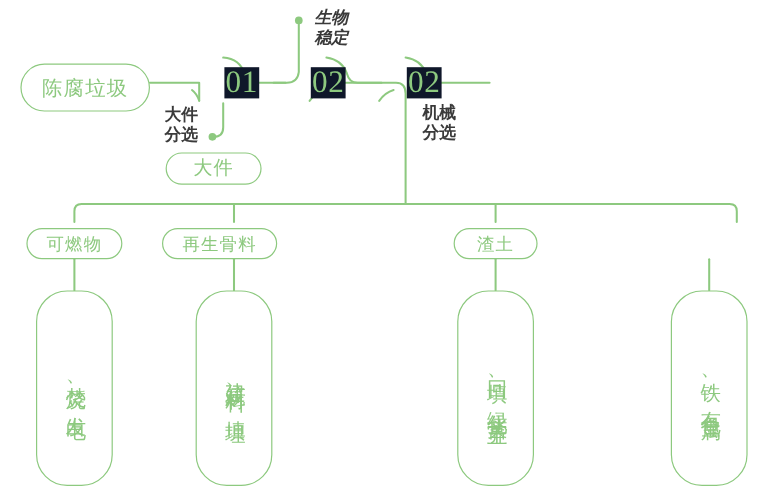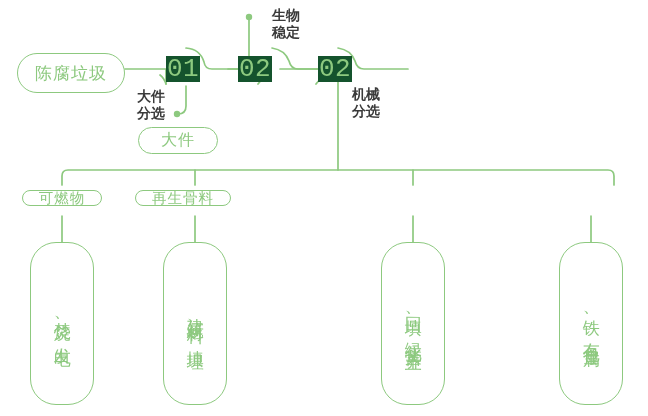--- a/index.html
+++ b/index.html
@@ -46,32 +46,33 @@
   }
   .pill-bulky {
     left: 138px;
     top: 127px;
     width: 80px;
     height: 27px;
     font-size: 16px;
   }
   .pill-cat {
     top: 190px;
-    height: 16px;
+    height: 26px;
     font-size: 14.5px;
   }
   .stage-num {
     position: absolute;
     color: #8dc97f;
     font-size: 26px;
-    font-family: Liberation Mono, monospace;
+    font-family: Liberation Serif, serif;
     letter-spacing: 0.5px;
     line-height: 1;
-    background: #14532d;
+    background: #0f172a;
     padding: 0 1px;
+    margin-left: 21px;
   }
   .side-label {
     position: absolute;
     color: #3a3a3a;
     font-size: 14px;
     line-height: 1.22;
     white-space: nowrap;
     font-weight: 700;
   }
   .vbox {
@@ -144,40 +145,43 @@
 
   <div class="stage-num" style="left:166px; top:56px;">01</div>
   <div class="stage-num" style="left:238px; top:56px;">02</div>
   <div class="stage-num" style="left:318px; top:56px;">02</div>
 
   <div class="side-label" style="left:137px; top:88px;">
     <div>大件</div>
     <div>分选</div>
   </div>
 
-  <div class="side-label" style="left:272px; top:7px;">
+  <div class="side-label" style="left:262px; top:7px;font-style:italic;">
     <div>生物</div>
     <div>稳定</div>
   </div>
 
   <div class="side-label" style="left:352px; top:86px;text-align:center;">
     <div>机械</div>
     <div>分选</div>
   </div>
 
   <div class="pill pill-bulky">
     <span>大件</span>
   </div>
 
   <div class="pill pill-cat" style="left:22px; width:80px;">
     <span>可燃物</span>
   </div>
   <div class="pill pill-cat" style="left:135px; width:96px;">
     <span>再生骨料</span>
   </div>
+  <div class="pill pill-cat" style="left:378px; width:70px;">
+    <span>渣土</span>
+  </div>
 
   <div class="vbox" style="left:30px;">
     <span class="vbox-text">焚烧、发电</span>
   </div>
   <div class="vbox" style="left:163px;">
     <span class="vbox-text">建筑材料、填埋</span>
   </div>
   <div class="vbox" style="left:381px;">
     <span class="vbox-text">回填、绿化营养土</span>
   </div>

